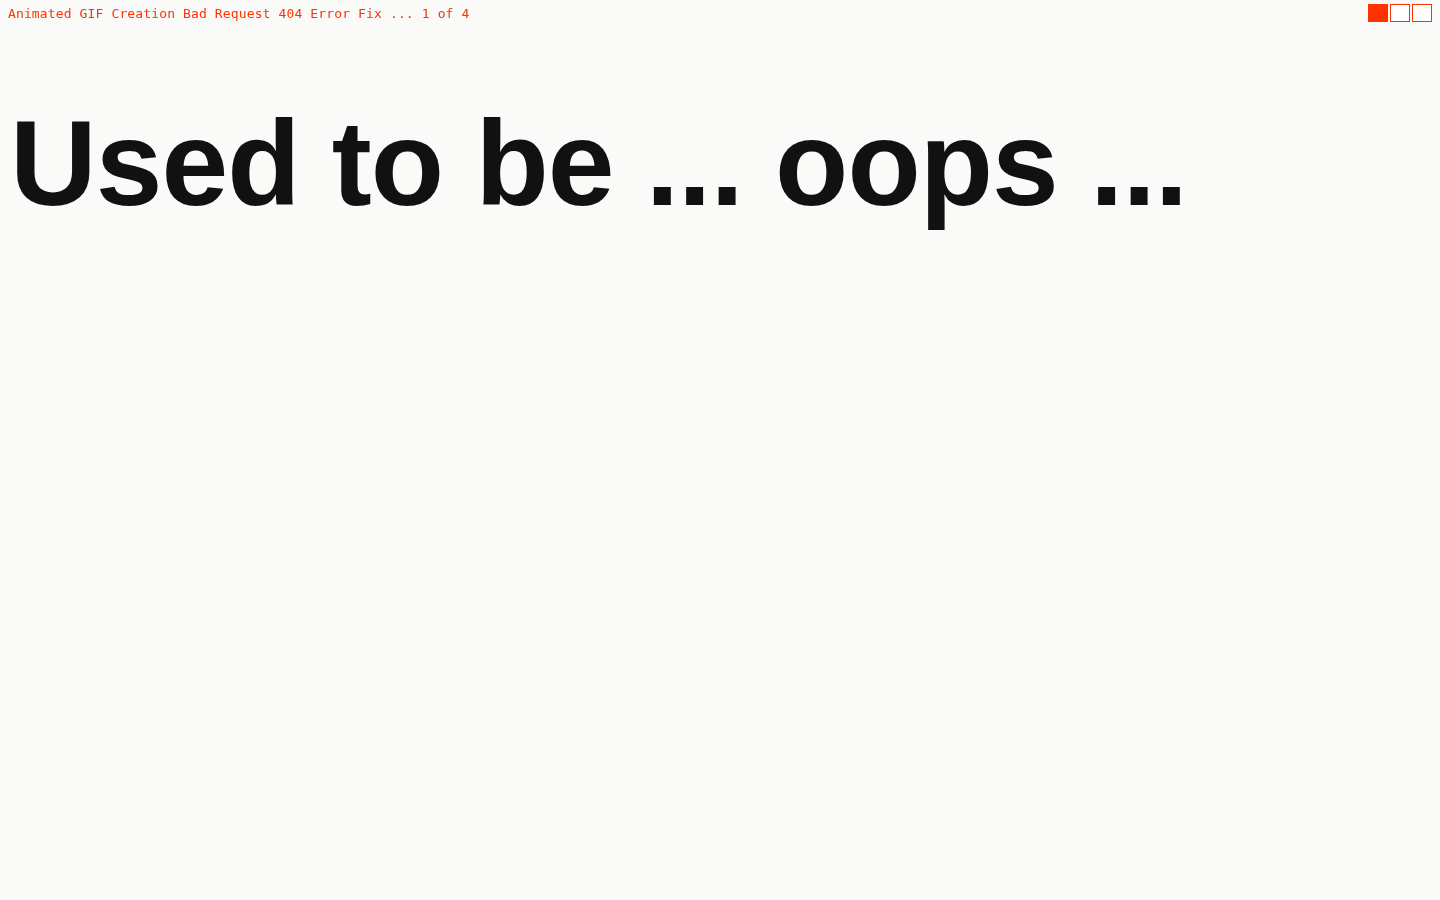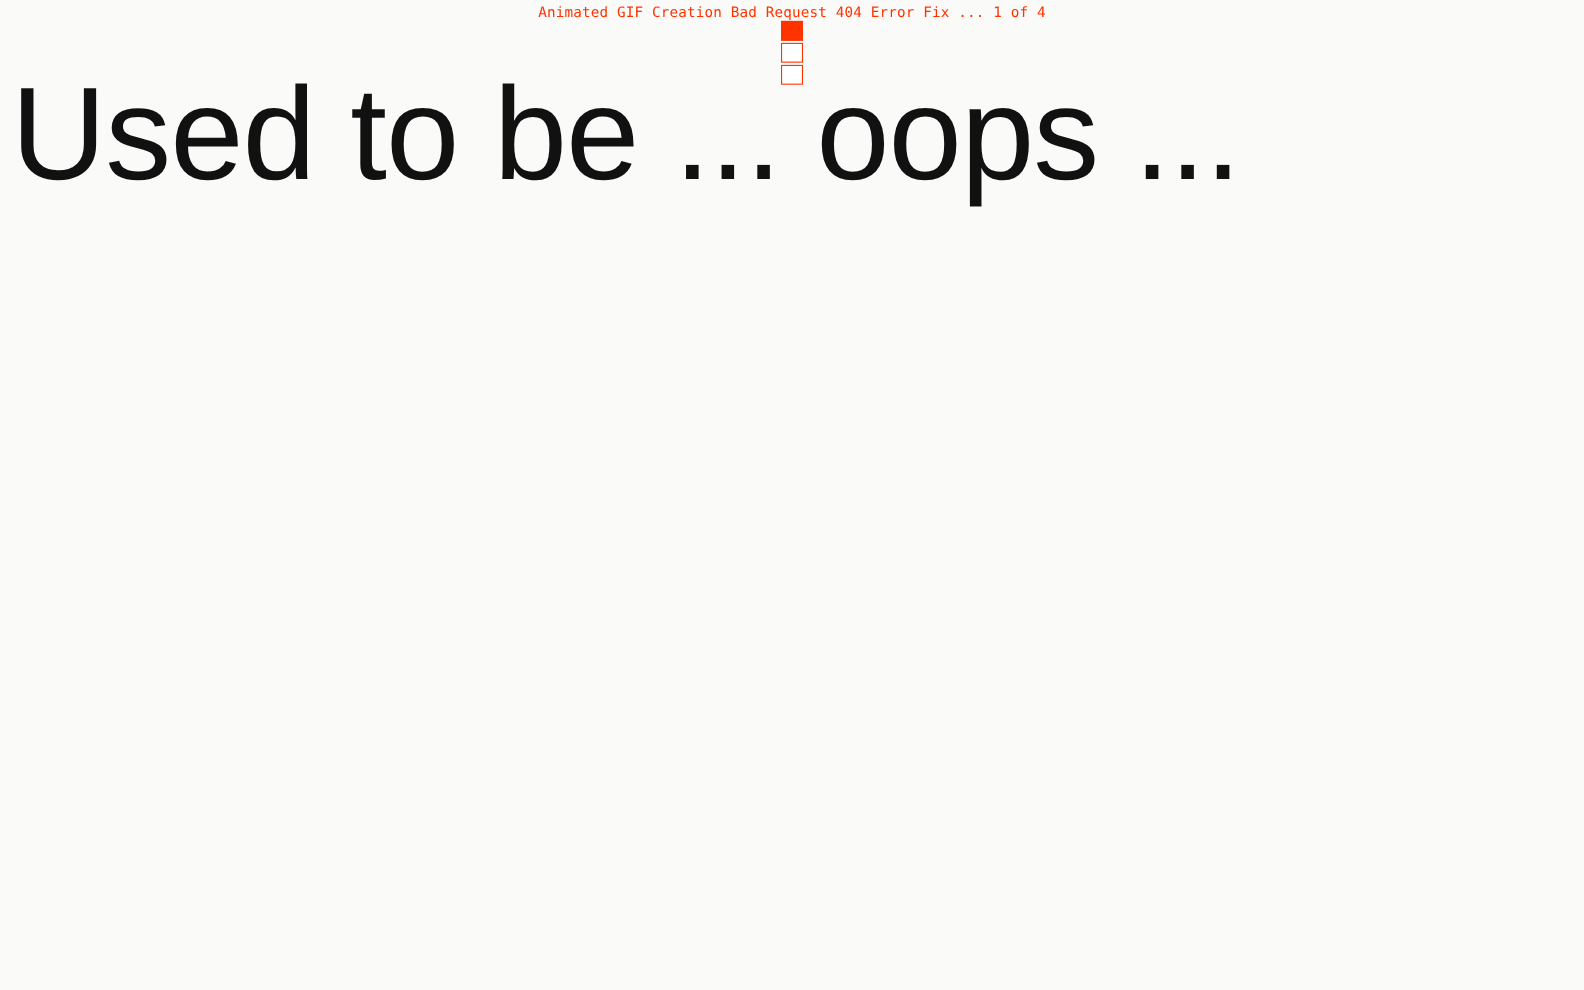--- a/index.html
+++ b/index.html
@@ -1,19 +1,18 @@
 <!DOCTYPE html>
 <html><head>
   <meta charset="utf-8">
   <style>
     * {
       margin: 0;
       padding: 0;
       box-sizing: border-box;
-      flex-direction: column;
     }
 
     body {
       width: 1440px;
       height: 900px;
       background-color: #fafaf8;
       font-family: monospace;
       overflow: hidden;
     }
 
@@ -52,24 +51,25 @@
       background-color: #fff;
     }
 
     #main-content {
       padding: 30px 10px 10px 10px;
     }
 
     #main-heading {
       font-family: Arial, Helvetica, sans-serif;
       font-size: 120px;
-      font-weight: 400;
+      font-weight: 700;
       color: #111111;
       letter-spacing: -1px;
       line-height: 1.1;
+      margin-top: 41px;
     }
   </style>
 </head>
 <body>
 
 <div id="top-bar">
   <span id="page-title-text">Animated GIF Creation Bad Request 404 Error Fix ... 1 of 4</span>
 
   <div id="progress-indicator">
 

